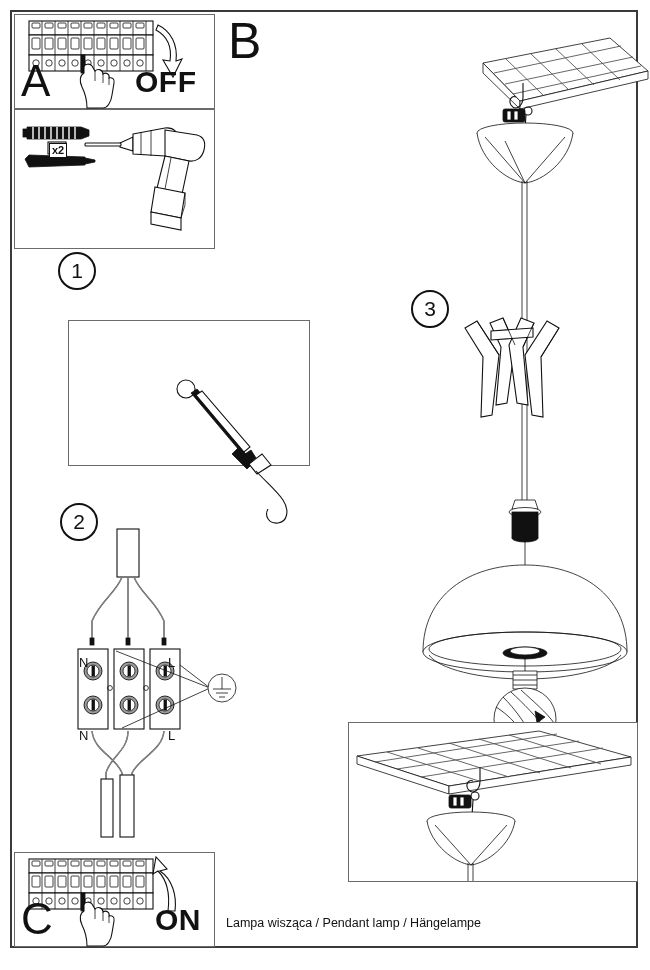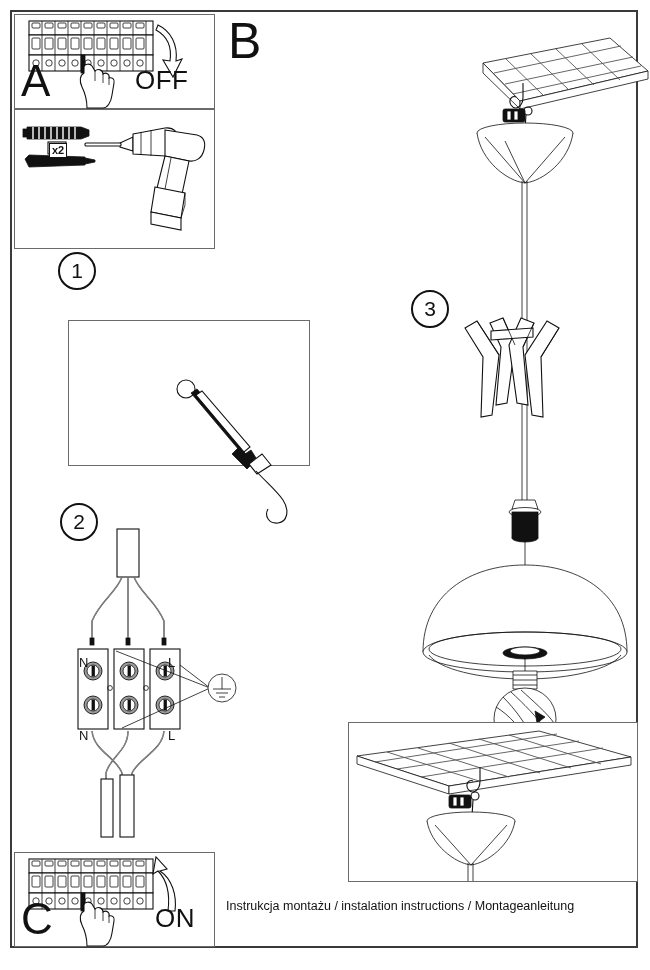--- a/index.html
+++ b/index.html
@@ -8,21 +8,21 @@
        font-family:"Liberation Sans", sans-serif;color:#111;}
   #sheet{position:relative;width:650px;height:970px;background:#fff;}
 
   .frame{position:absolute;left:10px;top:10px;width:628px;height:938px;
          border:2px solid #3a3a3a;box-sizing:border-box;}
 
   .panel{position:absolute;border:1.5px solid #6b6b6b;box-sizing:border-box;background:#fff;}
 
   .bigletter{position:absolute;font-size:44px;font-weight:400;line-height:1;
              font-family:"Liberation Sans", sans-serif;color:#111;}
-  .word{position:absolute;font-size:26px;font-weight:400;letter-spacing:.5px;color:#111;text-align:right;}
+  .word{position:absolute;font-size:30px;font-weight:700;letter-spacing:.5px;color:#111;text-align:right;}
 
   .stepnum{position:absolute;width:34px;height:34px;border:2px solid #111;border-radius:50%;
            display:flex;align-items:center;justify-content:center;
            font-size:21px;color:#111;background:#fff;}
 
   .qtybox{position:absolute;border:1.5px solid #111;background:#fff;
           font-size:11px;font-weight:700;line-height:1;padding:1px 2px;color:#111;}
 
   .termlabel{position:absolute;font-size:13px;color:#111;font-weight:400;}
 
@@ -446,15 +446,15 @@
         <path class="fillw-t" d="M78 98 C 82 122, 106 140, 122 142 C 138 140, 162 122, 166 98"></path>
         <path class="ln-t" d="M86 102 L 122 142 M158 102 L 122 142"></path>
       </g>
       <g>
         <line class="ln-t" x1="119" y1="140" x2="119" y2="158"></line>
         <line class="ln-t" x1="124" y1="140" x2="124" y2="158"></line>
       </g>
     </svg>
   </div>
 
-  <div class="caption" style="left:226px;top:898px;">Instrukcja montażu / instalation instructions / Montageanleitung</div>
+  <div class="caption" style="left:226px;top:915px;">Lampa wisząca / Pendant lamp / Hängelampe</div>
 
 </div>
 
 </body></html>

